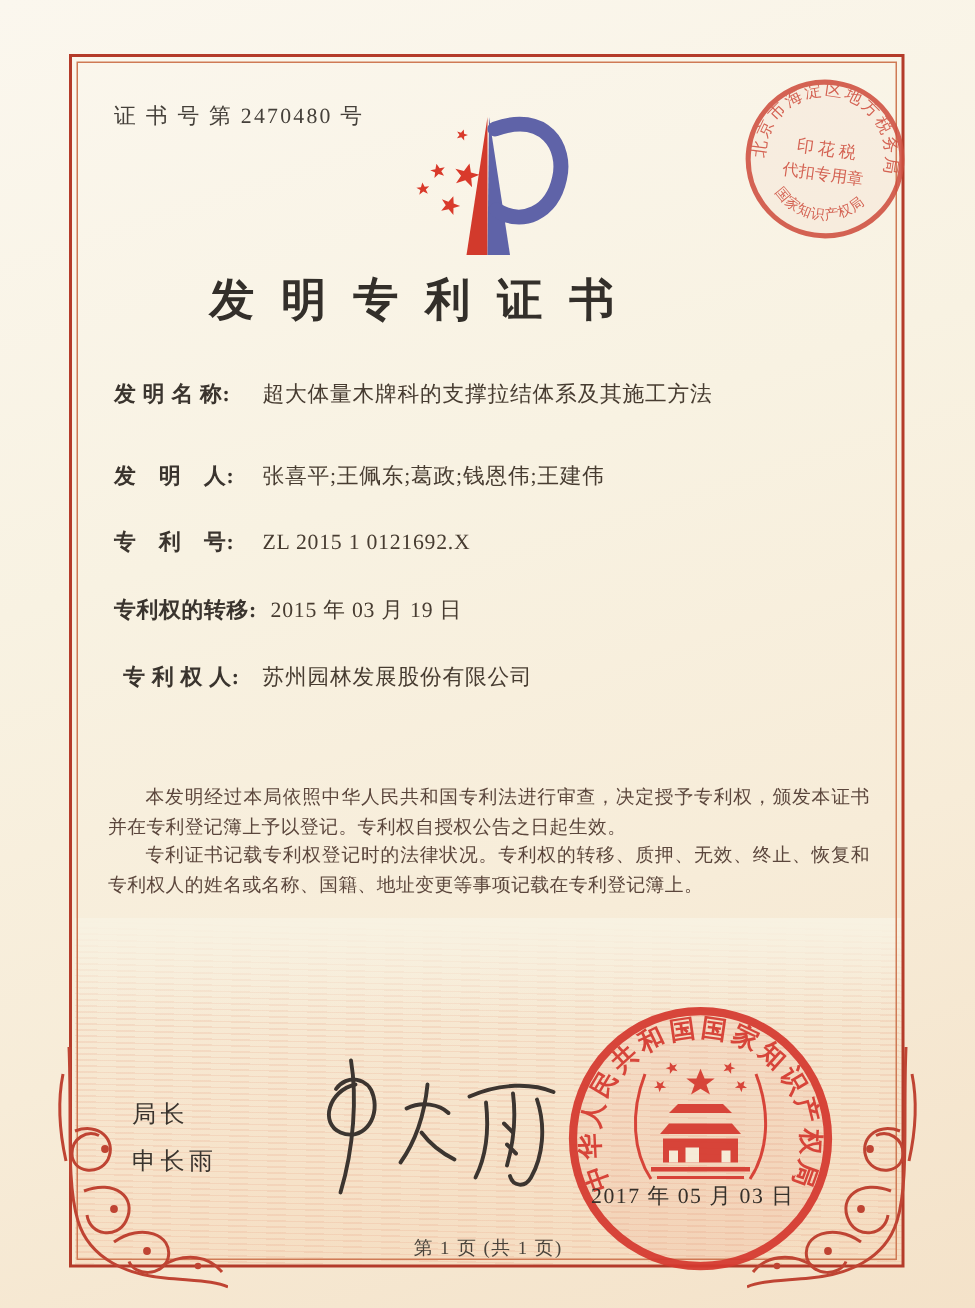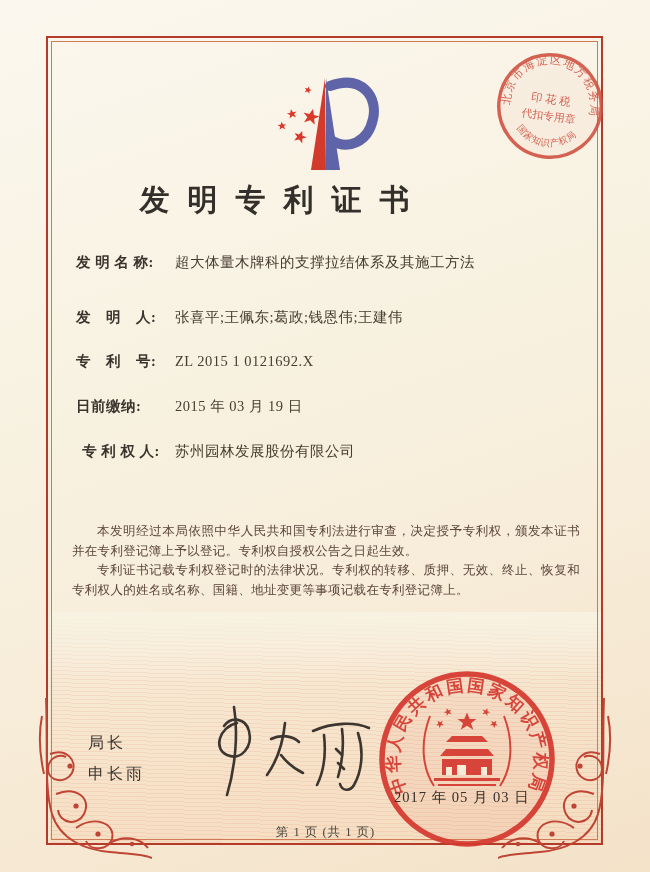--- a/index.html
+++ b/index.html
@@ -74,20 +74,21 @@
   .fl-right{left:498px;transform:scaleX(-1);}
 </style>
 </head>
 <body>
 
 <div class="page">
 
   <div class="guilloche"></div>
   <div class="frame"></div>
 
+  <div class="cert-no">证 书 号 第 2470480 号</div>
 
   <div class="logo">
     <svg width="115" height="108" viewBox="0 0 115 108" xmlns="http://www.w3.org/2000/svg">
       <polygon points="57,4 43,96 57,96" fill="#d23a2c"></polygon>
       <polygon points="58,4 57,96 72,96" fill="#5f63a8"></polygon>
       <path d="M62,12 C95,0 110,24 105,45 C100,68 80,77 63,66" stroke="#5f63a8" stroke-width="10" fill="none" stroke-linecap="round"></path>
       <g fill="#d93a2b">
         <path transform="translate(40,16) scale(0.42) rotate(18)" d="M0,-9 2.6,-2.8 9,-2.8 3.8,1.1 6,7.3 0,3.6 -6,7.3 -3.8,1.1 -9,-2.8 -2.6,-2.8Z"></path>
         <path transform="translate(24,40) scale(0.55) rotate(-12)" d="M0,-9 2.6,-2.8 9,-2.8 3.8,1.1 6,7.3 0,3.6 -6,7.3 -3.8,1.1 -9,-2.8 -2.6,-2.8Z"></path>
         <path transform="translate(43,43) scale(0.92) rotate(14)" d="M0,-9 2.6,-2.8 9,-2.8 3.8,1.1 6,7.3 0,3.6 -6,7.3 -3.8,1.1 -9,-2.8 -2.6,-2.8Z"></path>
@@ -120,21 +121,21 @@
   <div class="field-row fr1">
     <span class="f-label">发 明 名 称:</span><span class="f-value">超大体量木牌科的支撑拉结体系及其施工方法</span>
   </div>
   <div class="field-row fr2">
     <span class="f-label">发　明　人:</span><span class="f-value">张喜平;王佩东;葛政;钱恩伟;王建伟</span>
   </div>
   <div class="field-row fr3">
     <span class="f-label">专　利　号:</span><span class="f-value">ZL 2015 1 0121692.X</span>
   </div>
   <div class="field-row fr4">
-    <span class="f-label">日前缴纳:</span><span class="f-value">2015 年 03 月 19 日</span>
+    <span class="f-label">专利权的转移:</span><span class="f-value">2015 年 03 月 19 日</span>
   </div>
   <div class="field-row fr5">
     <span class="f-label">专 利 权 人:</span><span class="f-value">苏州园林发展股份有限公司</span>
   </div>
 
   <div class="paras">
     <p>本发明经过本局依照中华人民共和国专利法进行审查，决定授予专利权，颁发本证书并在专利登记簿上予以登记。专利权自授权公告之日起生效。</p>
     <p>专利证书记载专利权登记时的法律状况。专利权的转移、质押、无效、终止、恢复和专利权人的姓名或名称、国籍、地址变更等事项记载在专利登记簿上。</p>
   </div>
 

